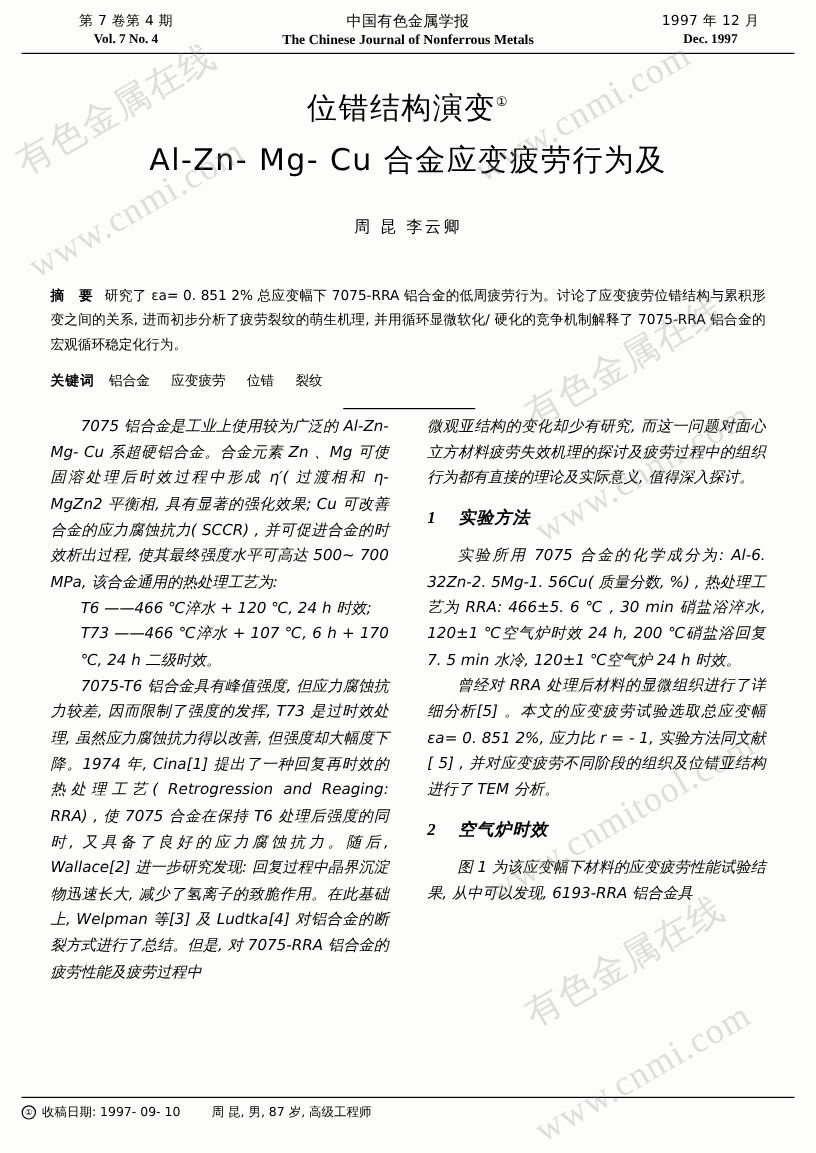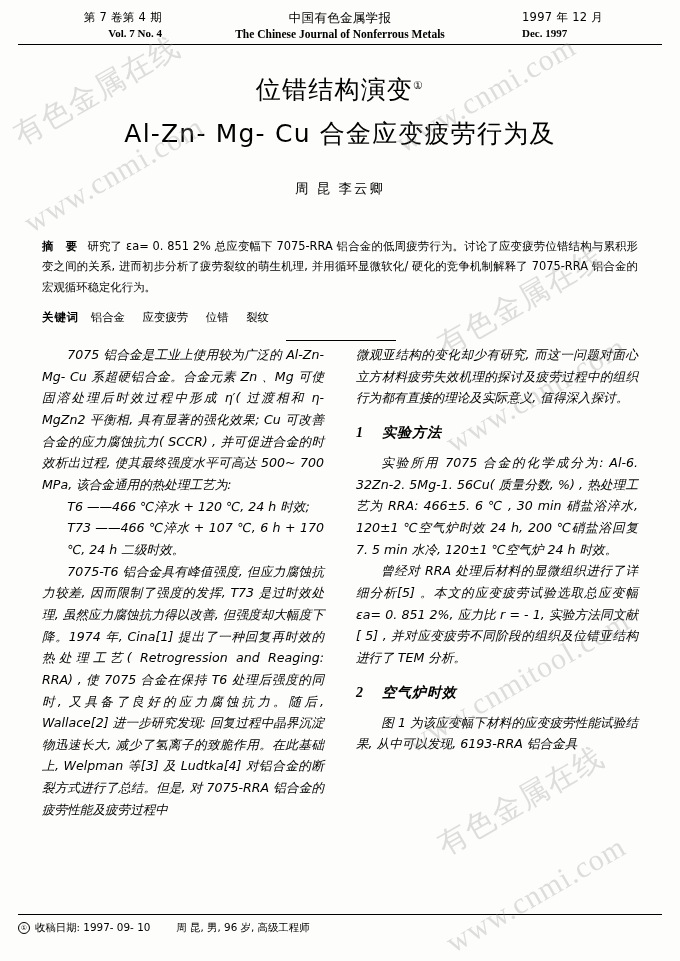--- a/index.html
+++ b/index.html
@@ -27,37 +27,37 @@
   .header {
     position: absolute;
     left: 18px;
     top: 10px;
     width: 644px;
     height: 34px;
     border-bottom: 1.5px solid #000;
   }
   .hdr-left {
     position: absolute;
-    left: 4px; top: 0;
+    left: 17px; top: 0;
     width: 140px;
-    text-align: right;
+    text-align: center;
     line-height: 1.35;
   }
   .hdr-center {
     position: absolute;
     left: 150px; top: 0;
     width: 344px;
     text-align: center;
     line-height: 1.35;
   }
   .hdr-right {
     position: absolute;
     right: 0; top: 0;
     width: 140px;
-    text-align: left;
+    text-align: center;
     line-height: 1.35;
   }
   .hdr-cn {
     font-size: 11.5px;
     font-family: "DejaVu Sans", sans-serif;
     letter-spacing: 0.3px;
   }
   .hdr-en {
     font-size: 11px;
     font-family: "Liberation Serif", serif;
@@ -282,21 +282,21 @@
     <div class="sec-head"><span class="num">1</span><span>实验方法</span></div>
     <p>实验所用 7075 合金的化学成分为: Al-6. 32Zn-2. 5Mg-1. 56Cu( 质量分数, %) , 热处理工艺为 RRA: 466±5. 6 ℃ , 30 min 硝盐浴淬水, 120±1 ℃空气炉时效 24 h, 200 ℃硝盐浴回复 7. 5 min 水冷, 120±1 ℃空气炉 24 h 时效。</p>
     <p>曾经对 RRA 处理后材料的显微组织进行了详细分析[5] 。本文的应变疲劳试验选取总应变幅 εa= 0. 851 2%, 应力比 r = - 1, 实验方法同文献[ 5] , 并对应变疲劳不同阶段的组织及位错亚结构进行了 TEM 分析。</p>
 
     <div class="sec-head"><span class="num">2</span><span>空气炉时效</span></div>
     <p>图 1 为该应变幅下材料的应变疲劳性能试验结果, 从中可以发现, 6193-RRA 铝合金具</p>
   </div>
 
   <div class="footer-rule"></div>
   <div class="footer">
-    <span class="circ">①</span><span>收稿日期: 1997- 09- 10</span><span class="gap"></span><span>周  昆, 男, 96 岁, 高级工程师</span>
+    <span class="circ">①</span><span>收稿日期: 1997- 09- 10</span><span class="gap"></span><span>周  昆, 男, 87 岁, 高级工程师</span>
   </div>
 
   <div class="wm cn" style="left:6px; top:120px;">有色金属在线</div>
   <div class="wm" style="left:18px; top:210px;">www.cnmi.com</div>
   <div class="wm" style="left:390px; top:130px;">www.cnmi.com</div>
   <div class="wm cn" style="left:430px; top:330px;">有色金属在线</div>
   <div class="wm" style="left:440px; top:430px;">www.cnmi.com</div>
   <div class="wm" style="left:400px; top:730px;">www.cnmitool.com</div>
   <div class="wm cn" style="left:430px; top:830px;">有色金属在线</div>
   <div class="wm" style="left:440px; top:930px;">www.cnmi.com</div>

